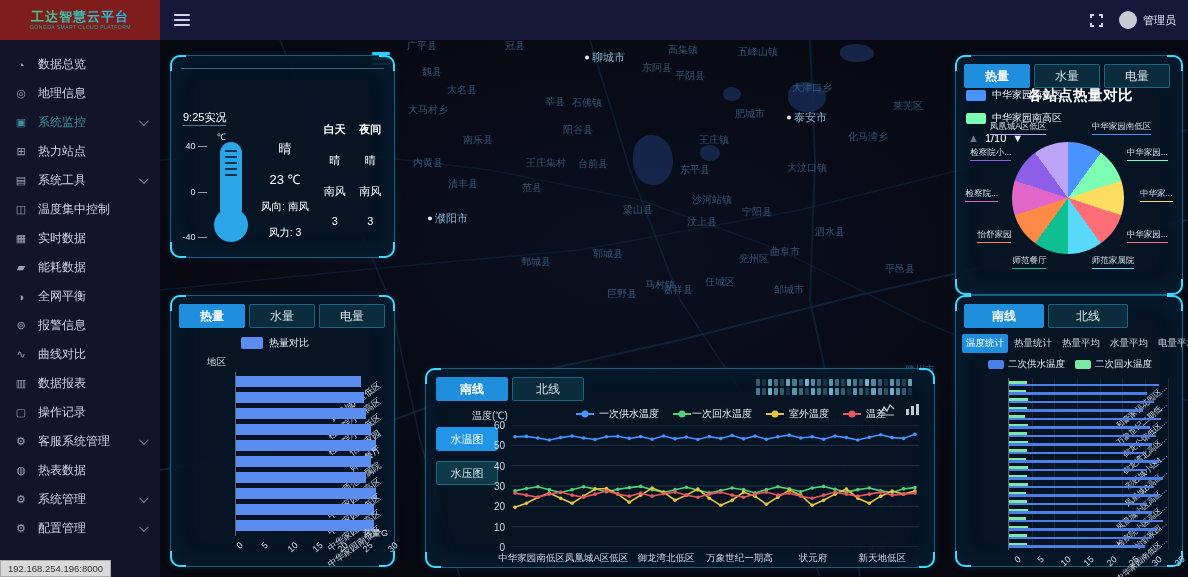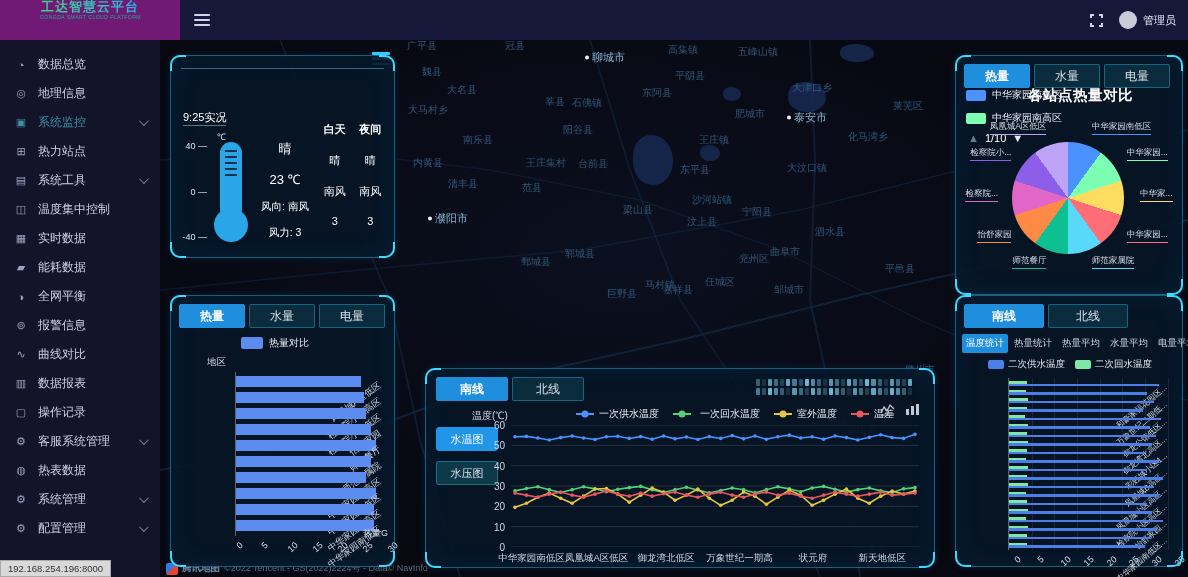--- a/index.html
+++ b/index.html
@@ -1,21 +1,21 @@
 <!DOCTYPE html>
 <html><head>
 <meta charset="utf-8">
 <style>
   *{margin:0;padding:0;box-sizing:border-box}
   body{font-family:"Liberation Sans",sans-serif;background:#000}
   .app{position:relative;width:1188px;height:577px;overflow:hidden;background:#07070f;color:#dfe3f0}
 
   
   .header{position:absolute;left:0;top:0;width:1188px;height:40px;background:#17173a;display:flex;align-items:center;z-index:30}
-  .logo{width:180px;height:40px;background:#701a75;display:flex;flex-direction:column;align-items:center;line-height:1.1}
+  .logo{width:160px;height:40px;background:#7f1d1d;display:flex;flex-direction:column;align-items:center;justify-content:center;line-height:1.1}
   .logo-main{font-size:13px;font-weight:bold;background:linear-gradient(90deg,#3fd08a,#2bb5e8);-webkit-background-clip:text;background-clip:text;color:transparent;letter-spacing:1px}
   .logo-sub{font-size:6px;color:#1fa79b;letter-spacing:.5px;transform:scale(.85)}
   .burger{width:16px;height:12px;display:flex;flex-direction:column;justify-content:space-between;margin:0 14px 0 14px;cursor:pointer}
   .burger i{display:block;height:2px;background:#cfd6ea;border-radius:1px}
   .h-title{font-size:15px;font-weight:bold;color:#fff;letter-spacing:1px}
   .h-right{margin-left:auto;display:flex;align-items:center;gap:16px;padding-right:12px;font-size:11px;color:#e6e9f5;white-space:nowrap}
   .fsicon{position:relative;width:13px;height:13px;cursor:pointer}
   .fsicon i{position:absolute;width:4px;height:4px;border:0 solid #cfd6ea}
   .fsicon i:nth-child(1){left:0;top:0;border-left-width:2px;border-top-width:2px}
   .fsicon i:nth-child(2){right:0;top:0;border-right-width:2px;border-top-width:2px}
@@ -254,25 +254,20 @@
       <polyline points="430,0 470,130 520,260 600,380 660,537" fill="none" stroke="#14304f" stroke-width="1.5" opacity=".5"></polyline>
       <polyline points="0,250 200,230 420,210 640,170 840,120 1028,90" fill="none" stroke="#122a46" stroke-width="1.5" opacity=".5"></polyline>
       <polyline points="650,0 655,120 650,260 680,400 700,537" fill="none" stroke="#14304f" stroke-width="2" opacity=".5"></polyline>
       <polyline points="0,120 160,110 330,130 480,160 620,210 760,280 900,340 1028,360" fill="none" stroke="#122a46" stroke-width="1.5" opacity=".45"></polyline>
     </svg>
     <span class="map-burger" style="left:212px;top:12px">
         <i></i>
         <i></i>
         <i></i>
       </span>
-    <div class="attrib">
-      <span class="tlogo"></span>
-      <b>腾讯地图</b>
-      <span>©2022 Tencent - GS(2022)2224号 - Data© NavInfo</span>
-    </div>
 
     <div class="panel" id="p-weather">
       <div class="topline"></div>
       <div class="w-time">9:25实况</div>
       <div class="thermo-wrap">
         <span class="t-unit">℃</span>
         <div class="t-scale" id="tScale">
             <span>40 —</span>
             <span>0 —</span>
             <span>-40 —</span>
@@ -473,21 +468,21 @@
           <i style="opacity: 0.83;"></i>
           <i style="opacity: 0.6;"></i>
           <i style="opacity: 0.38;"></i>
           <i style="opacity: 0.15;"></i>
         </div>
       <div class="legend-row" id="lineLegend">
           <span style="display: flex; align-items: center; gap: 5px;">
             <span class="lm" style="background: rgb(73, 146, 255);"></span>
             <span>一次供水温度</span>
           </span>
-          <span style="display: flex; align-items: center; gap: 9px;">
+          <span style="display: flex; align-items: center; gap: 1px;">
             <span class="lm" style="background: rgb(82, 210, 120);"></span>
             <span>一次回水温度</span>
           </span>
           <span style="display: flex; align-items: center; gap: 5px;">
             <span class="lm" style="background: rgb(232, 197, 63);"></span>
             <span>室外温度</span>
           </span>
           <span style="display: flex; align-items: center; gap: 5px;">
             <span class="lm" style="background: rgb(232, 87, 95);"></span>
             <span>温差</span>
@@ -810,21 +805,21 @@
       <div class="lake" style="left: 563px; top: 47px; width: 18px; height: 14px;"></div>
       <div class="lake" style="left: 680px; top: 4px; width: 34px; height: 18px;"></div>
       <div class="lake" style="left: 540px; top: 105px; width: 20px; height: 16px;"></div>
       <span class="map-label" style="left: 262px; top: 6px;">广平县</span>
       <span class="map-label" style="left: 355px; top: 6px;">冠县</span>
       <span class="map-label bright" style="left: 445px; top: 17px;">聊城市</span>
       <span class="map-label" style="left: 523px; top: 10px;">高集镇</span>
       <span class="map-label" style="left: 598px; top: 12px;">五峰山镇</span>
       <span class="map-label" style="left: 272px; top: 32px;">魏县</span>
       <span class="map-label" style="left: 302px; top: 50px;">大名县</span>
-      <span class="map-label" style="left: 497px; top: 53px;">东阿县</span>
+      <span class="map-label" style="left: 497px; top: 28px;">东阿县</span>
       <span class="map-label" style="left: 530px; top: 36px;">平阴县</span>
       <span class="map-label" style="left: 395px; top: 62px;">莘县</span>
       <span class="map-label" style="left: 427px; top: 63px;">石佛镇</span>
       <span class="map-label" style="left: 590px; top: 74px;">肥城市</span>
       <span class="map-label bright" style="left: 647px; top: 77px;">泰安市</span>
       <span class="map-label" style="left: 652px; top: 48px;">大津口乡</span>
       <span class="map-label" style="left: 748px; top: 66px;">莱芜区</span>
       <span class="map-label" style="left: 268px; top: 70px;">大马村乡</span>
       <span class="map-label" style="left: 318px; top: 100px;">南乐县</span>
       <span class="map-label" style="left: 418px; top: 90px;">阳谷县</span>
@@ -836,21 +831,21 @@
       <span class="map-label" style="left: 535px; top: 130px;">东平县</span>
       <span class="map-label" style="left: 647px; top: 128px;">大汶口镇</span>
       <span class="map-label" style="left: 303px; top: 144px;">清丰县</span>
       <span class="map-label" style="left: 372px; top: 148px;">范县</span>
       <span class="map-label" style="left: 552px; top: 160px;">沙河站镇</span>
       <span class="map-label" style="left: 478px; top: 170px;">梁山县</span>
       <span class="map-label" style="left: 597px; top: 172px;">宁阳县</span>
       <span class="map-label bright" style="left: 288px; top: 178px;">濮阳市</span>
       <span class="map-label" style="left: 542px; top: 182px;">汶上县</span>
       <span class="map-label" style="left: 670px; top: 192px;">泗水县</span>
-      <span class="map-label" style="left: 420px; top: 214px;">郓城县</span>
+      <span class="map-label" style="left: 448px; top: 214px;">郓城县</span>
       <span class="map-label" style="left: 625px; top: 212px;">曲阜市</span>
       <span class="map-label" style="left: 594px; top: 219px;">兖州区</span>
       <span class="map-label" style="left: 376px; top: 222px;">鄄城县</span>
       <span class="map-label" style="left: 462px; top: 254px;">巨野县</span>
       <span class="map-label" style="left: 518px; top: 250px;">嘉祥县</span>
       <span class="map-label" style="left: 560px; top: 242px;">任城区</span>
       <span class="map-label" style="left: 629px; top: 250px;">邹城市</span>
       <span class="map-label" style="left: 740px; top: 229px;">平邑县</span>
       <span class="map-label" style="left: 500px; top: 245px;">马村镇</span>
       <span class="map-label" style="left: 645px; top: 397px;">沛县</span>

